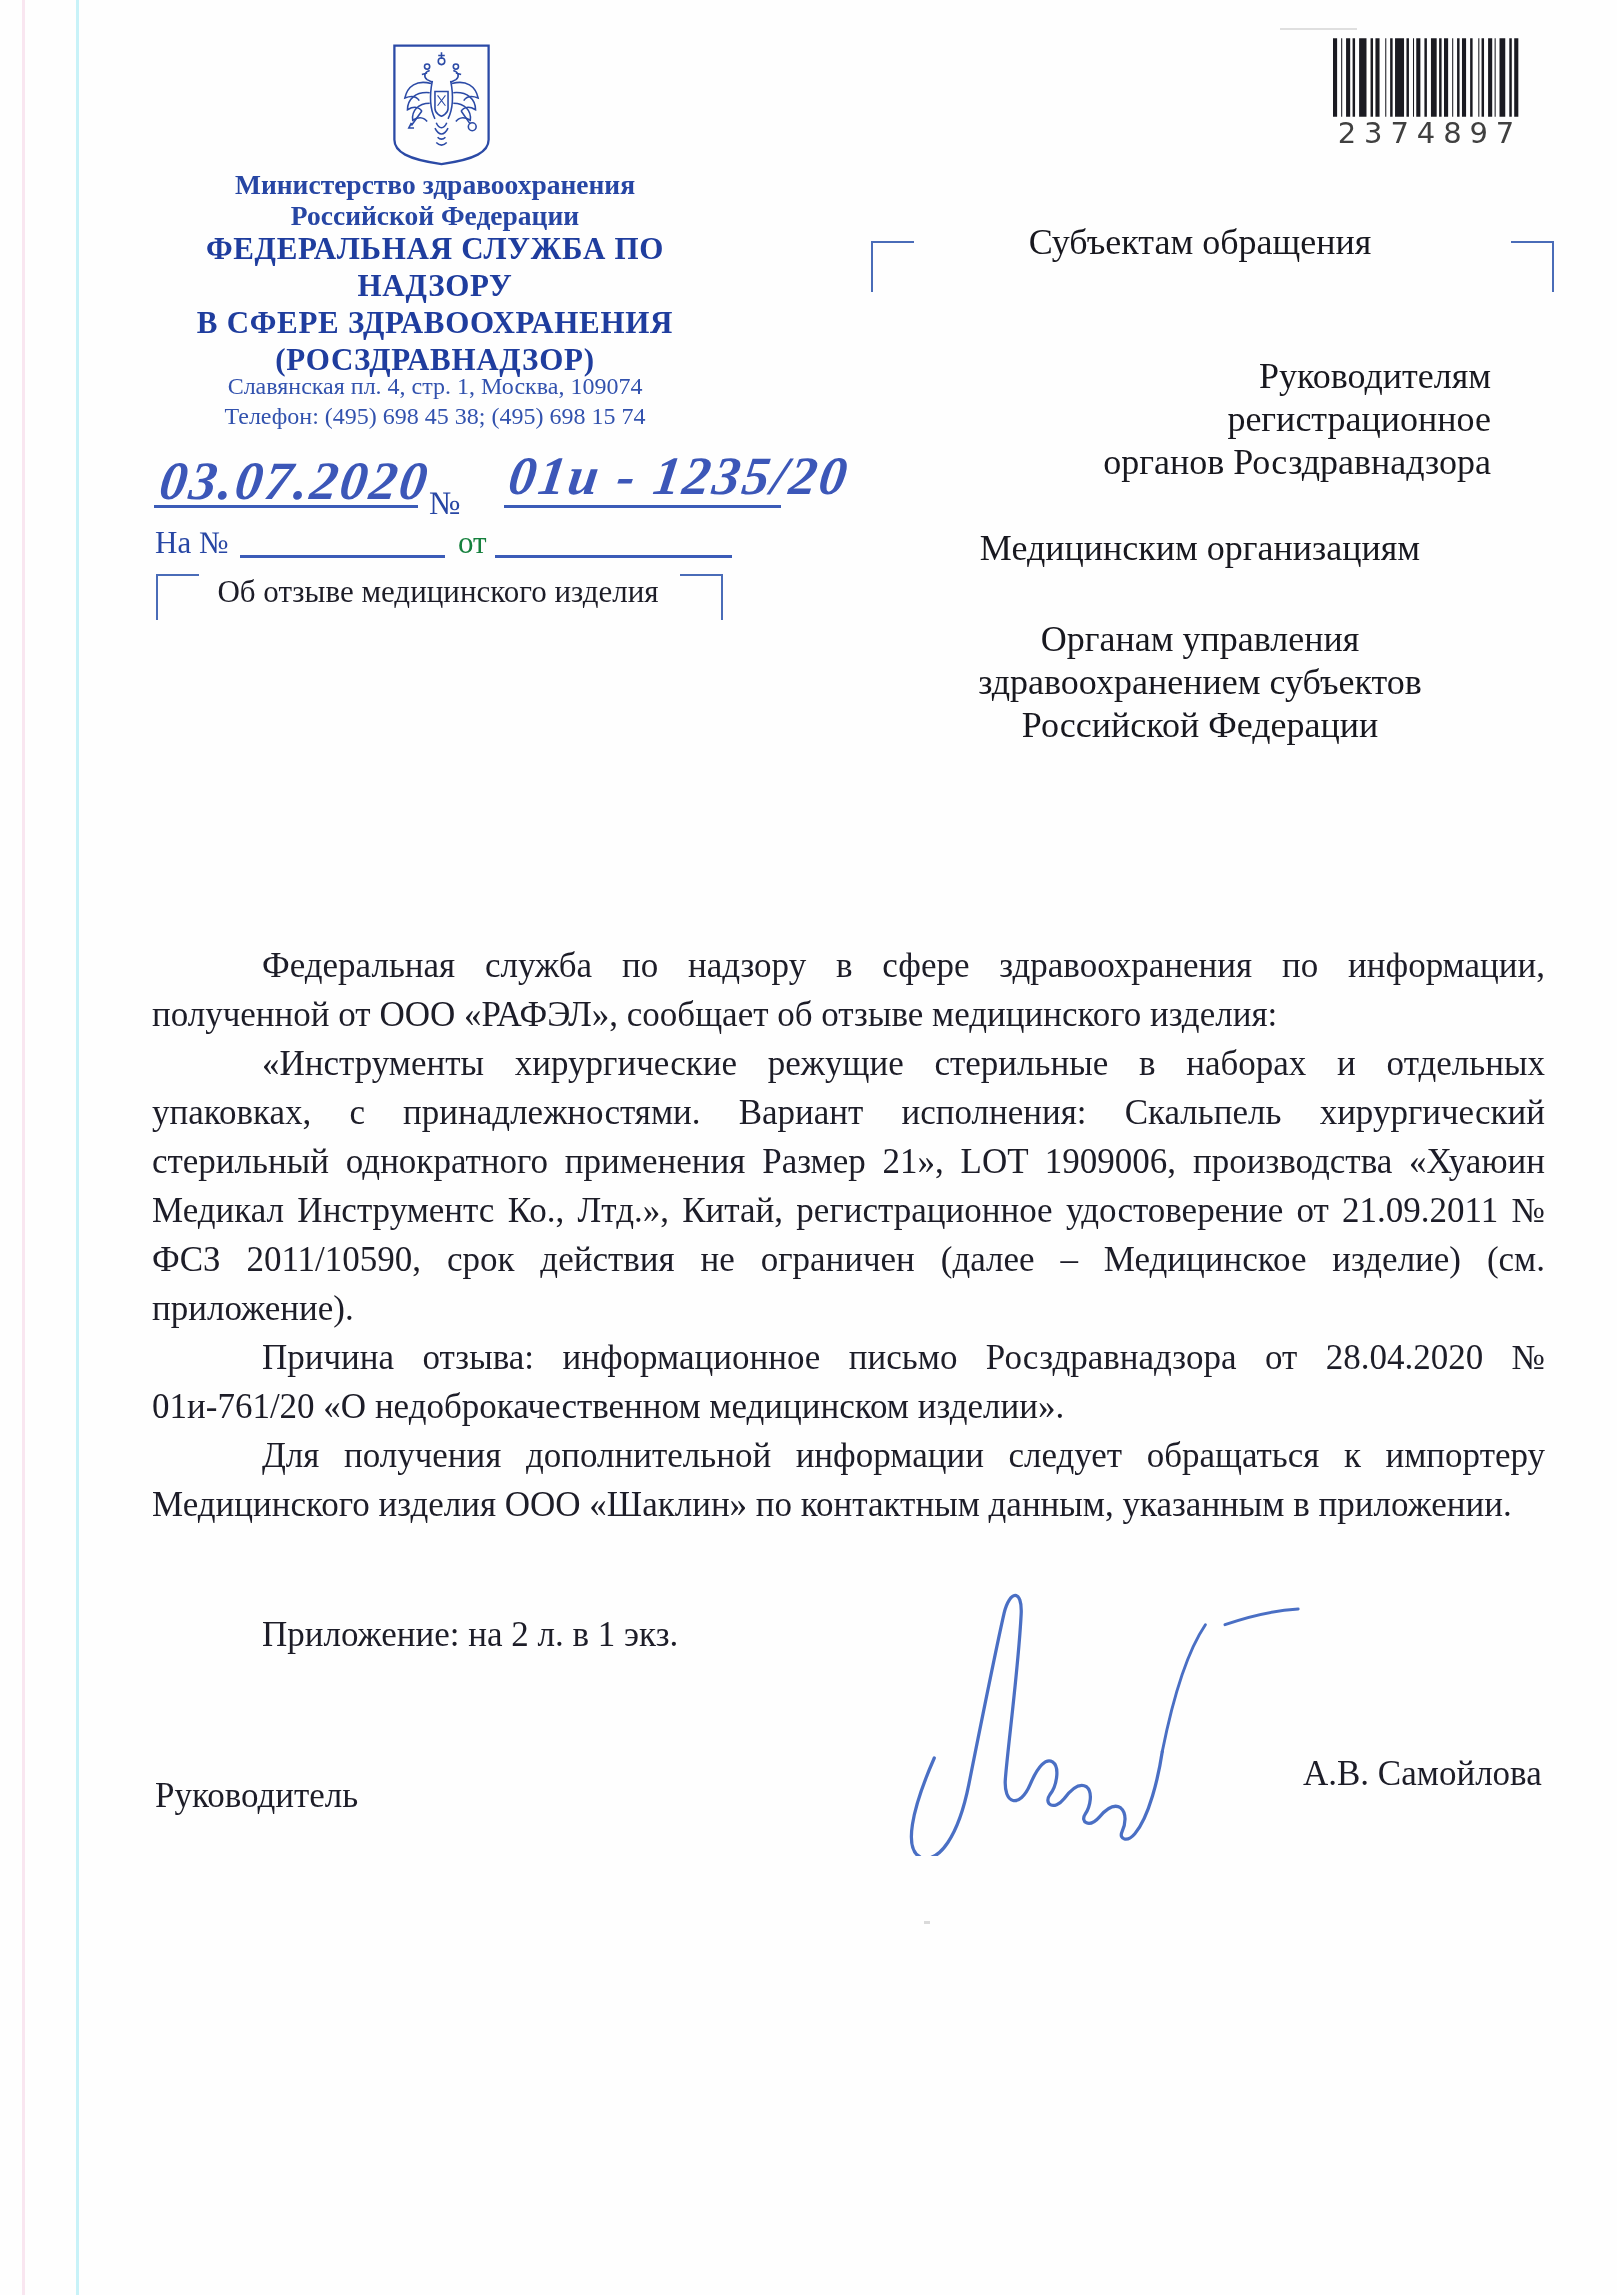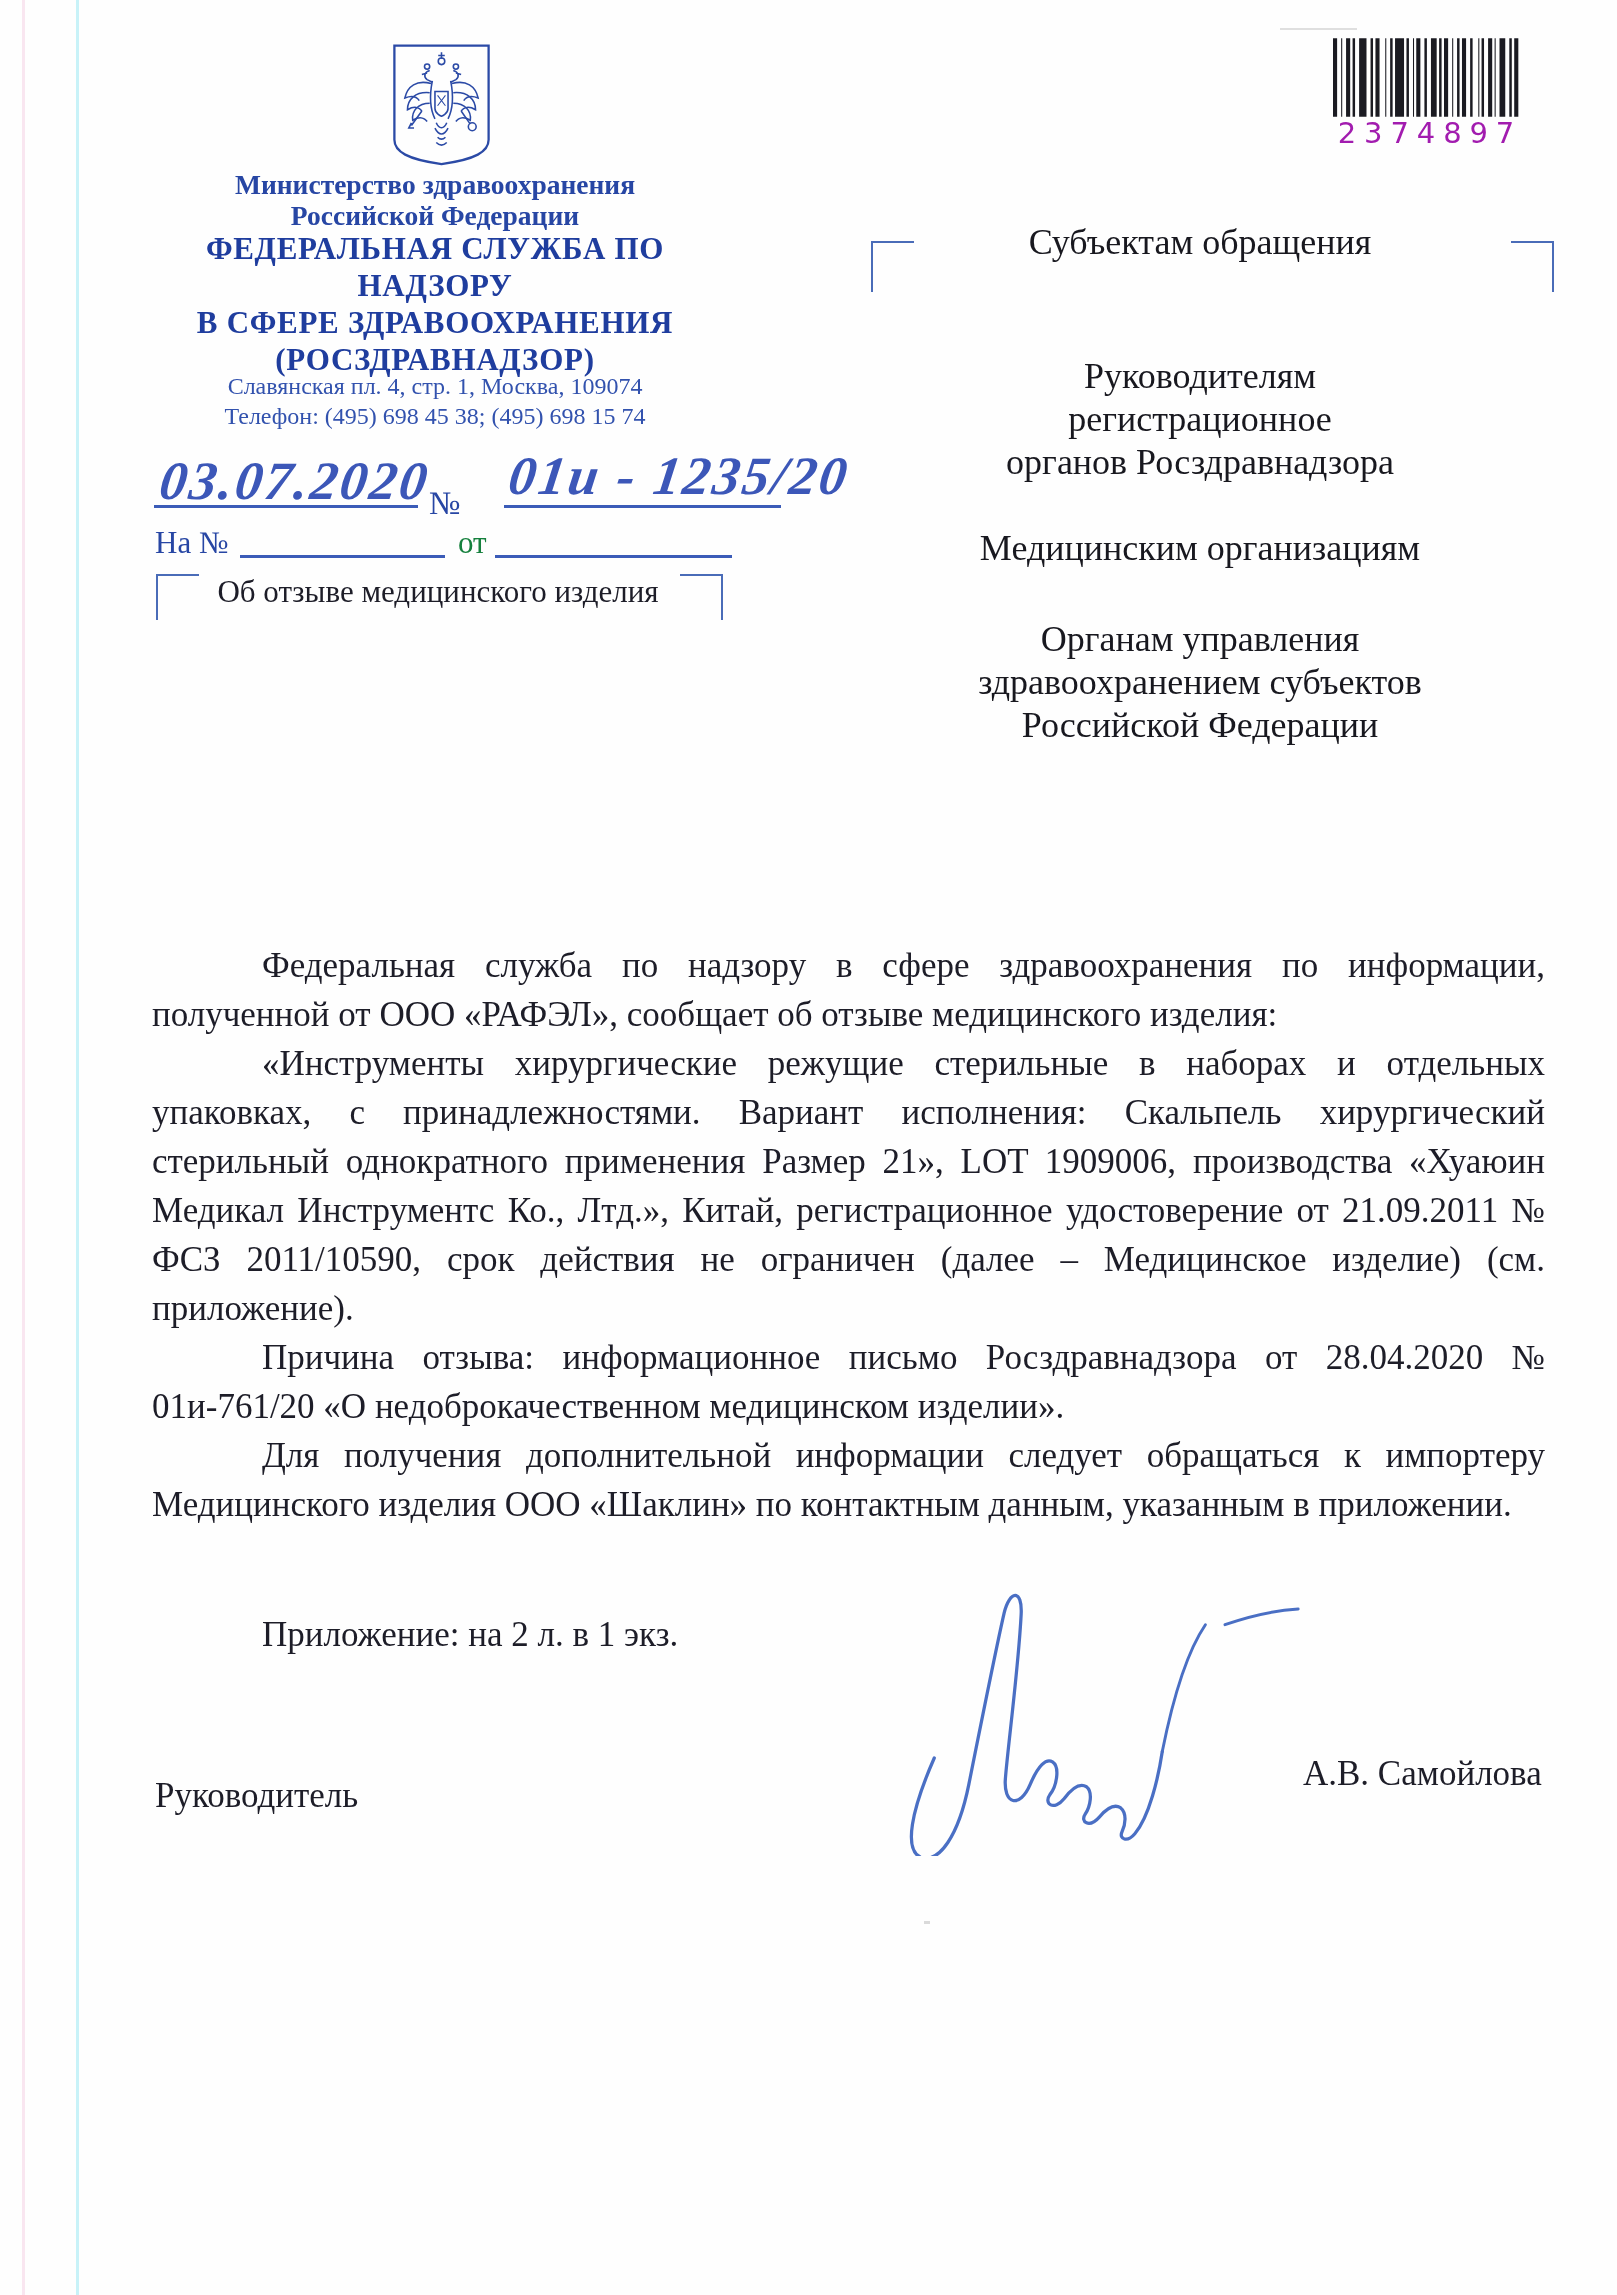--- a/index.html
+++ b/index.html
@@ -41,27 +41,27 @@
   
   .crn{position:absolute;}
   .crn .h{position:absolute;top:0;height:2px;background:#4a6cb8;}
   .crn .v{position:absolute;top:0;width:2px;background:#4a6cb8;}
 
   .subject{position:absolute;left:196px;top:574px;width:484px;text-align:center;font-size:31px;color:#1d1d28;}
 
   
   .addressees{position:absolute;left:909px;top:0;width:582px;text-align:center;font-size:36px;line-height:43px;color:#18181f;}
   .addr-group{position:absolute;left:0;width:582px;}
-  .ag1{top:221px;} .ag2{top:355px;} .ag3{top:527px;text-align:center;} .ag4{top:618px;}
+  .ag1{top:221px;} .ag2{top:355px;text-align:right;} .ag3{top:527px;text-align:center;} .ag4{top:618px;}
 
   
   .barcode{position:absolute;left:1333px;top:38px;width:191px;height:116px;}
   .barcode svg{display:block;}
   .barcode-num{position:absolute;left:1335px;top:116px;width:190px;text-align:center;
-    font-family:"DejaVu Sans","Liberation Sans",sans-serif;font-size:29px;letter-spacing:7.9px;color:#a21caf;}
+    font-family:"DejaVu Sans","Liberation Sans",sans-serif;font-size:29px;letter-spacing:7.9px;color:#404040;}
 
   
   .body-text{position:absolute;left:152px;top:941px;width:1393px;font-size:35px;line-height:49px;text-align:justify;}
   .body-text p{margin:0;text-indent:110px;}
   .attachment{position:absolute;left:152px;top:1615px;width:1393px;font-size:35px;text-indent:110px;}
 
   
   .position-title{position:absolute;left:155px;top:1754px;font-size:35px;margin-top:22px;}
   .signer-name{position:absolute;left:1303px;top:1754px;font-size:35px;white-space:nowrap;}
   .signature-svg{position:absolute;left:898px;top:1562px;width:458px;height:294px;}

